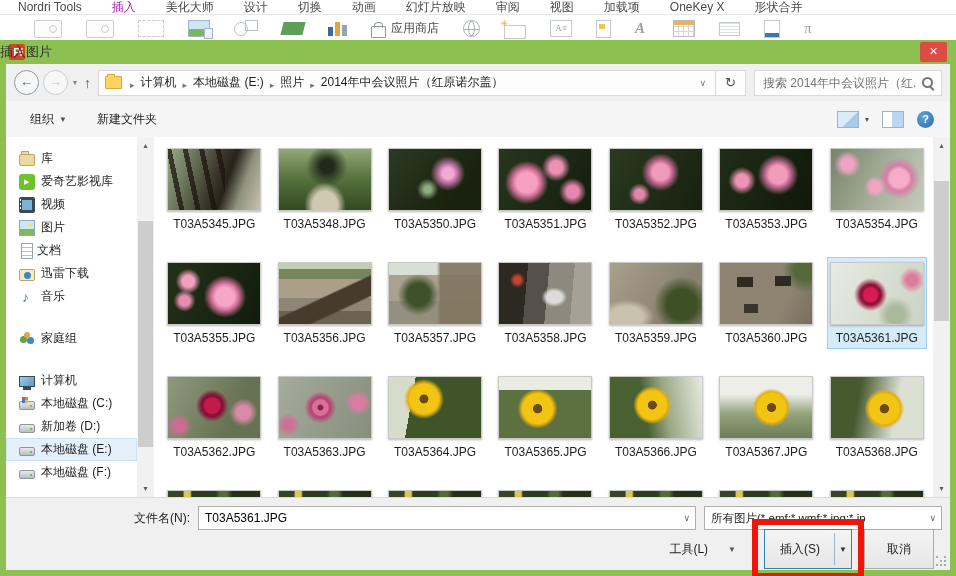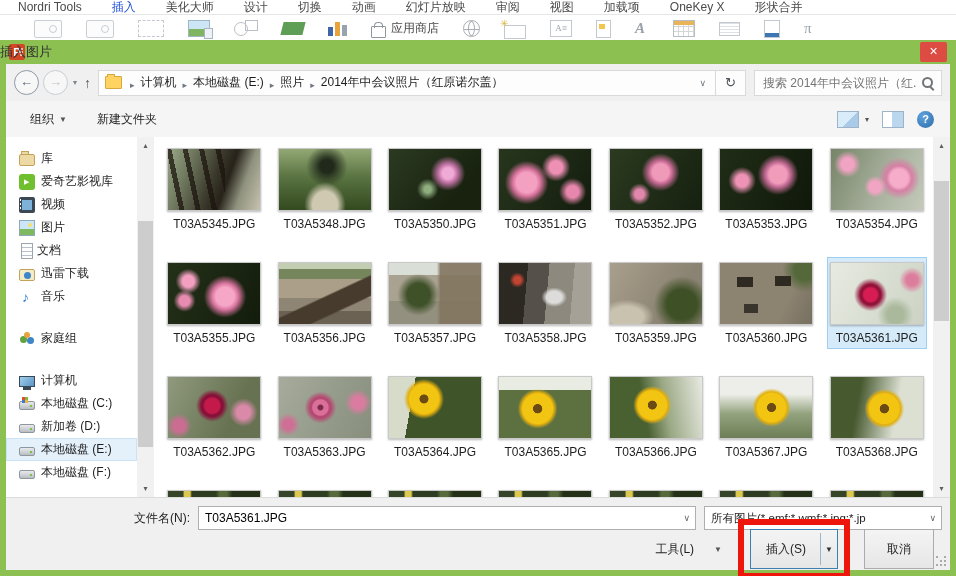--- a/index.html
+++ b/index.html
@@ -4,21 +4,21 @@
 <style>
   html,body{margin:0;padding:0}
   .screen{position:relative;width:956px;height:576px;overflow:hidden;background:#fff;
     font-family:"Liberation Sans","DejaVu Sans",sans-serif;color:#1e1e1e;-webkit-font-smoothing:antialiased}
 
   
   .ribbon{position:absolute;top:0;left:0;right:0;height:40px;background:#fff}
   .tabs{display:flex;gap:30px;padding-left:18px;height:14px;align-items:flex-end;
     border-bottom:1px solid #e6e6e6;font-size:12px;color:#4a4a4a;white-space:nowrap}
   .tab{line-height:13px}
-  .tab.active{color:#1d4ed8}
+  .tab.active{color:#a21caf}
   .ricons{display:flex;gap:24px;align-items:flex-start;padding:5px 0 0 34px;height:21px;overflow:hidden}
   .ricon{display:flex;align-items:flex-start;gap:5px;position:relative;flex:none}
   .rlabel{font-size:12px;color:#4a4a4a;line-height:16px}
   .rlabel:empty{display:none}
   .rglyph{position:relative;display:inline-block}
   .slide-placeholder-icon,.slide-placeholder2-icon{width:26px;height:16px;border:1px solid #c9ced4;background:#fcfcfc;border-radius:2px}
   .slide-placeholder-icon::after,.slide-placeholder2-icon::after{content:"";position:absolute;right:4px;top:4px;width:6px;height:6px;border:1px solid #c9ced4;border-radius:50%}
   .dashed-frame-icon{width:24px;height:15px;border:1px dashed #c4c9cf}
   .ribbon-picture-icon{width:20px;height:15px;border:1px solid #9fb6c6;background:linear-gradient(180deg,#cde6f5 55%,#7fb461 55%)}
   .ribbon-picture-icon::after{content:"";position:absolute;right:-4px;bottom:-3px;width:7px;height:9px;background:#eef2f6;border:1px solid #aab6bf}
@@ -222,21 +222,21 @@
   .f-row2{position:absolute;right:16px;top:28px;height:46px;display:flex;align-items:center}
   .tools{display:flex;align-items:center;font-size:12px;margin-right:16px}
   .tools .dd-small{margin-left:20px}
   .red-box{border:6px solid #ee150b;padding:4px 6px;display:flex;align-items:center}
   .btn{height:40px;font-size:12px;display:flex;align-items:center;justify-content:center;
     background:linear-gradient(180deg,#f4f4f4,#e6e6e6);border:1px solid #ababab;box-sizing:border-box}
   .btn-insert{position:relative;width:88px;border-color:#3c7fb1;padding-right:16px}
   .insert-split{position:absolute;right:16px;top:3px;bottom:3px;width:1px;background:#9ab6cc}
   .insert-dd{position:absolute;right:4px;top:50%;transform:translateY(-50%);font-size:8px;color:#333}
   .insert-dd::before{content:"▼"}
-  .btn-cancel{width:70px;margin-left:14px}
+  .btn-cancel{width:70px;}
   .grip{position:absolute;right:3px;bottom:3px;width:12px;height:12px}
   .grip::before{content:"";position:absolute;left:0;top:0;width:2px;height:2px;background:#aaa;
     box-shadow:8px 0 0 #aaa,4px 4px 0 #aaa,8px 4px 0 #aaa,0 8px 0 #aaa,4px 8px 0 #aaa,8px 8px 0 #aaa;transform:translate(1px,1px)}
 </style>
 </head>
 <body>
 
 <div class="screen">
 
   <div class="ribbon">

